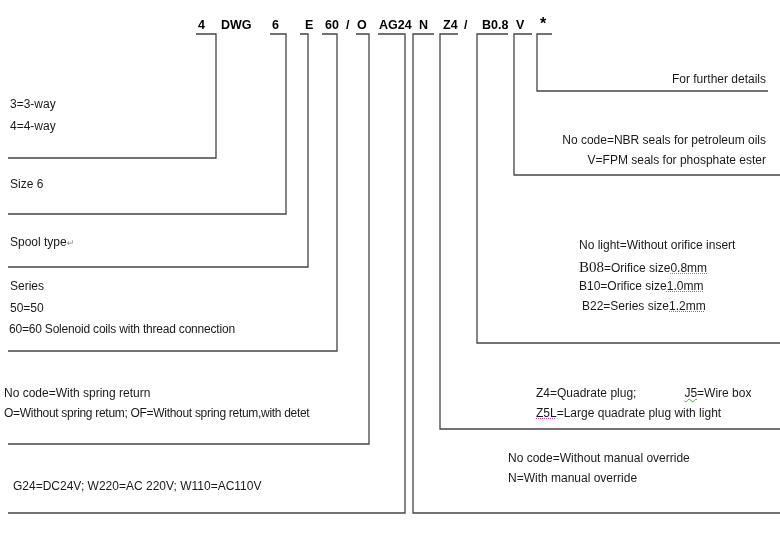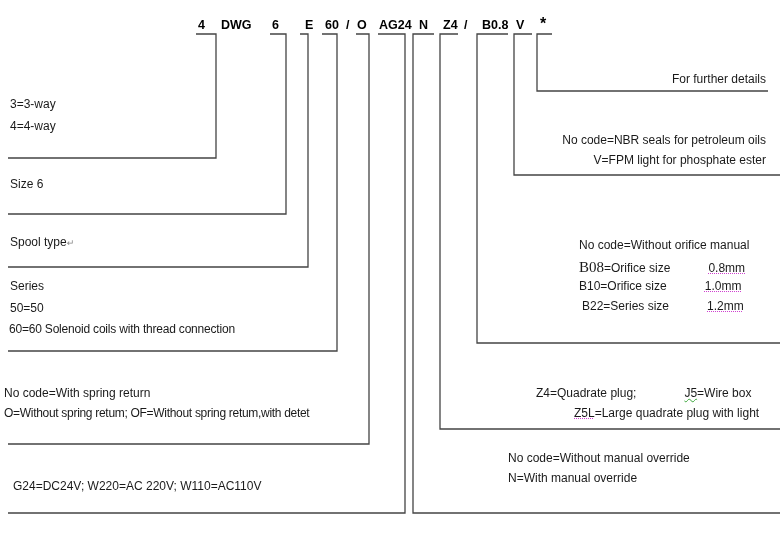--- a/index.html
+++ b/index.html
@@ -3,21 +3,21 @@
 <meta charset="utf-8">
 <style>
   html, body { margin: 0; padding: 0; background: #ffffff; }
   body { width: 780px; height: 536px; position: relative; overflow: hidden;
          font-family: "Liberation Sans", sans-serif; color: #1a1a1a; }
   .code { position: absolute; top: 18px; font-weight: bold; font-size: 12.5px; color: #000; white-space: pre; }
   .txt { position: absolute; font-size: 12px; white-space: nowrap; color: #1a1a1a; }
   .small { font-size: 12px; letter-spacing: -0.2px; }
   .right { text-align: right; }
   .squig-green { text-decoration: underline wavy #3aa63a; text-decoration-thickness: 1px; margin-left: 48px; }
-  .squig-pink { text-decoration: underline dotted #d040d0; margin-left: 38px; }
+  .squig-pink { text-decoration: underline dotted #d040d0; }
   svg.lines { position: absolute; left: 0; top: 0; }
   .ret { color: #888; font-size: 9px; }
 </style>
 </head>
 <body>
 
 <span class="code" style="left:198px">4</span>
 <span class="code" style="left:221px">DWG</span>
 <span class="code" style="left:272px">6</span>
 <span class="code" style="left:305px">E</span>
@@ -55,23 +55,23 @@
 <div class="txt" style="left:10px; top:235px"><span>Spool type</span><span class="ret">↵</span></div>
 <div class="txt" style="left:10px; top:279px">Series</div>
 <div class="txt" style="left:10px; top:301px">50=50</div>
 <div class="txt small" style="left:9px; top:322px">60=60 Solenoid coils with thread connection</div>
 <div class="txt" style="left:4px; top:386px">No code=With spring return</div>
 <div class="txt" style="left:4px; top:406px; letter-spacing:-0.3px">O=Without spring retum; OF=Without spring retum,with detet</div>
 <div class="txt" style="left:13px; top:479px">G24=DC24V; W220=AC 220V; W110=AC110V</div>
 
 <div class="txt right" style="right:14px; top:72px">For further details</div>
 <div class="txt right" style="right:14px; top:133px">No code=NBR seals for petroleum oils</div>
-<div class="txt right" style="right:14px; top:153px">V=FPM light for phosphate ester</div>
+<div class="txt right" style="right:14px; top:153px">V=FPM seals for phosphate ester</div>
 
-<div class="txt" style="left:579px; top:238px">No code=Without orifice manual</div>
+<div class="txt" style="left:579px; top:238px">No light=Without orifice insert</div>
 <div class="txt" style="left:579px; top:259px"><span style="font-family:'Liberation Serif', serif; font-size:15px">B08</span><span>=Orifice size</span><span class="squig-pink">0.8mm</span></div>
 <div class="txt" style="left:579px; top:279px"><span>B10=Orifice size</span><span class="squig-pink">1.0mm</span></div>
 <div class="txt" style="left:582px; top:299px"><span>B22=Series size</span><span class="squig-pink">1.2mm</span></div>
 
 <div class="txt" style="left:536px; top:386px"><span>Z4=Quadrate plug;</span><span class="squig-green">J5</span><span>=Wire box</span></div>
 <div class="txt" style="left:536px; top:406px"><span class="squig-pink">Z5L</span><span>=Large quadrate plug with light</span></div>
 
 <div class="txt" style="left:508px; top:451px">No code=Without manual override</div>
 <div class="txt" style="left:508px; top:471px">N=With manual override</div>
 

